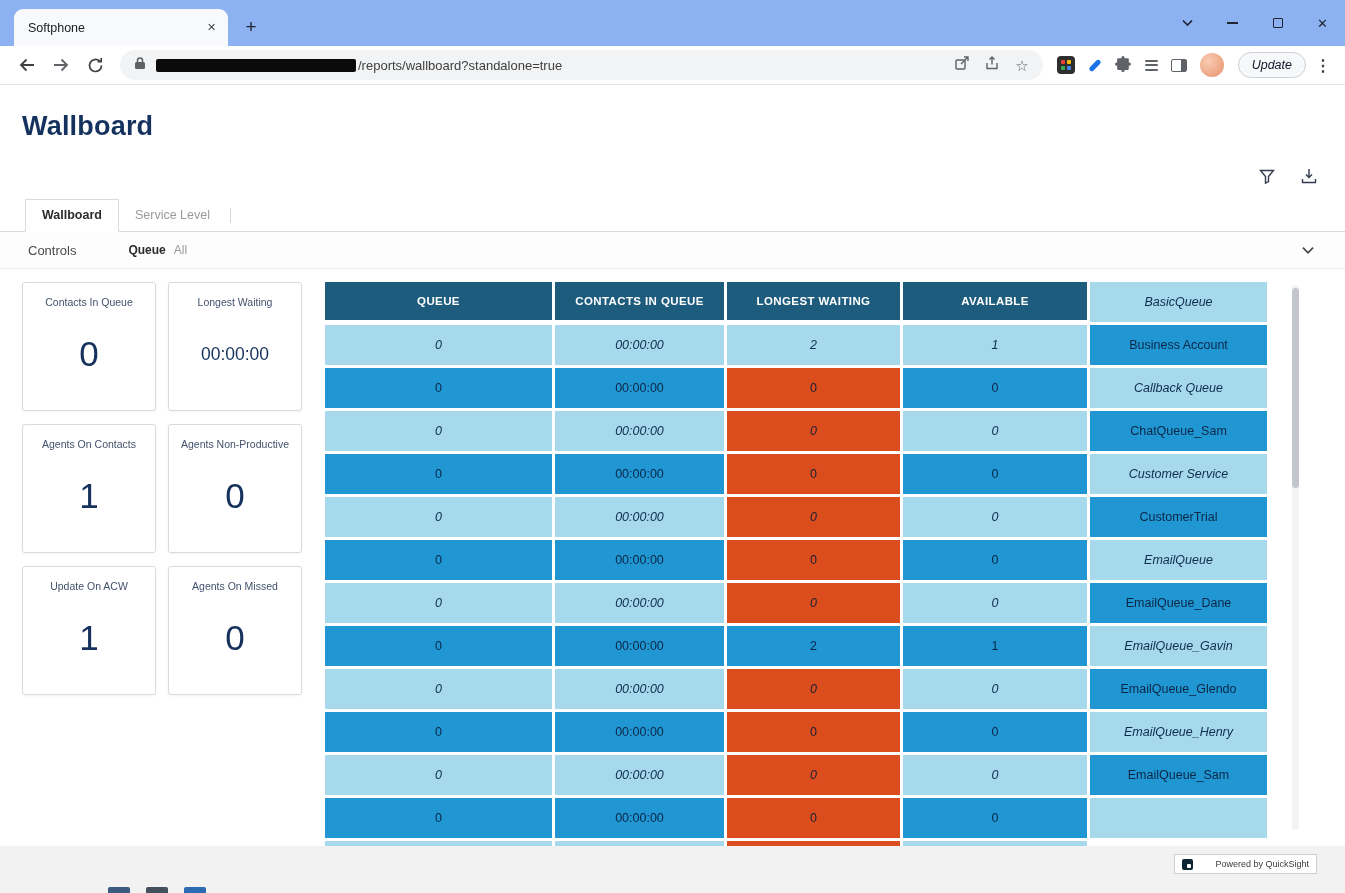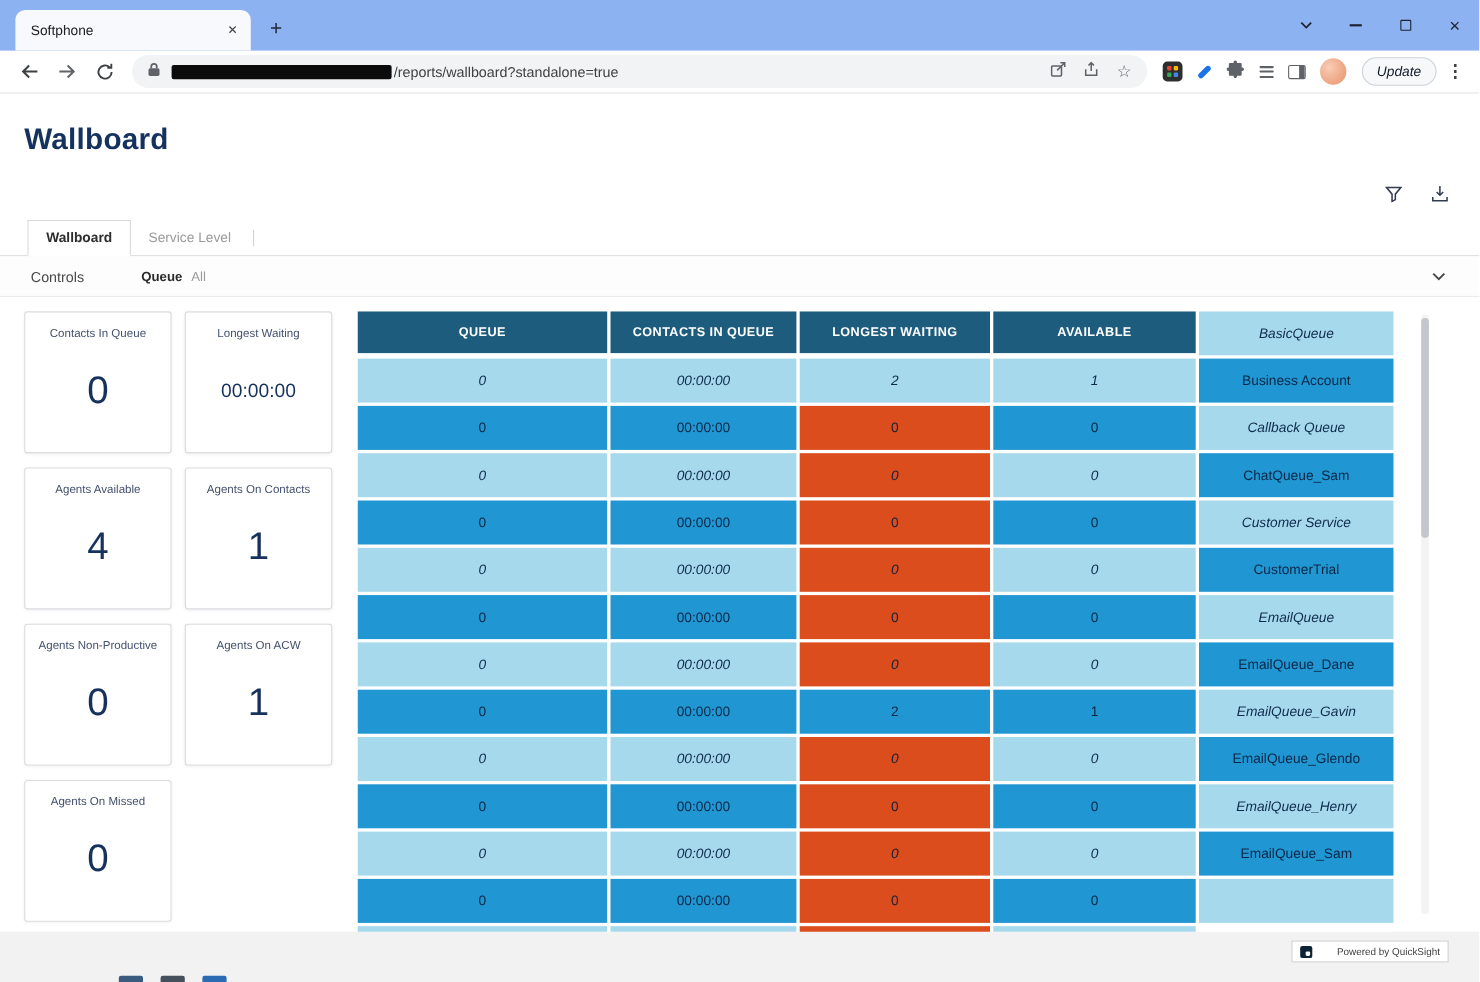--- a/index.html
+++ b/index.html
@@ -230,39 +230,33 @@
       <div class="kpi-value">0</div>
     </div>
   </div>
       <div class="kpi-card">
     <div class="kpi-label">Longest Waiting</div>
     <div class="kpi-value-wrap">
       <div class="kpi-value kpi-time">00:00:00</div>
     </div>
   </div>
       <div class="kpi-card">
-    <div class="kpi-label">Agents Available</div>
-    <div class="kpi-value-wrap">
-      <div class="kpi-value">4</div>
-    </div>
-  </div>
-      <div class="kpi-card">
     <div class="kpi-label">Agents On Contacts</div>
     <div class="kpi-value-wrap">
       <div class="kpi-value">1</div>
     </div>
   </div>
       <div class="kpi-card">
     <div class="kpi-label">Agents Non-Productive</div>
     <div class="kpi-value-wrap">
       <div class="kpi-value">0</div>
     </div>
   </div>
       <div class="kpi-card">
-    <div class="kpi-label">Agents On ACW</div>
+    <div class="kpi-label">Update On ACW</div>
     <div class="kpi-value-wrap">
       <div class="kpi-value">1</div>
     </div>
   </div>
       <div class="kpi-card">
     <div class="kpi-label">Agents On Missed</div>
     <div class="kpi-value-wrap">
       <div class="kpi-value">0</div>
     </div>
   </div>

